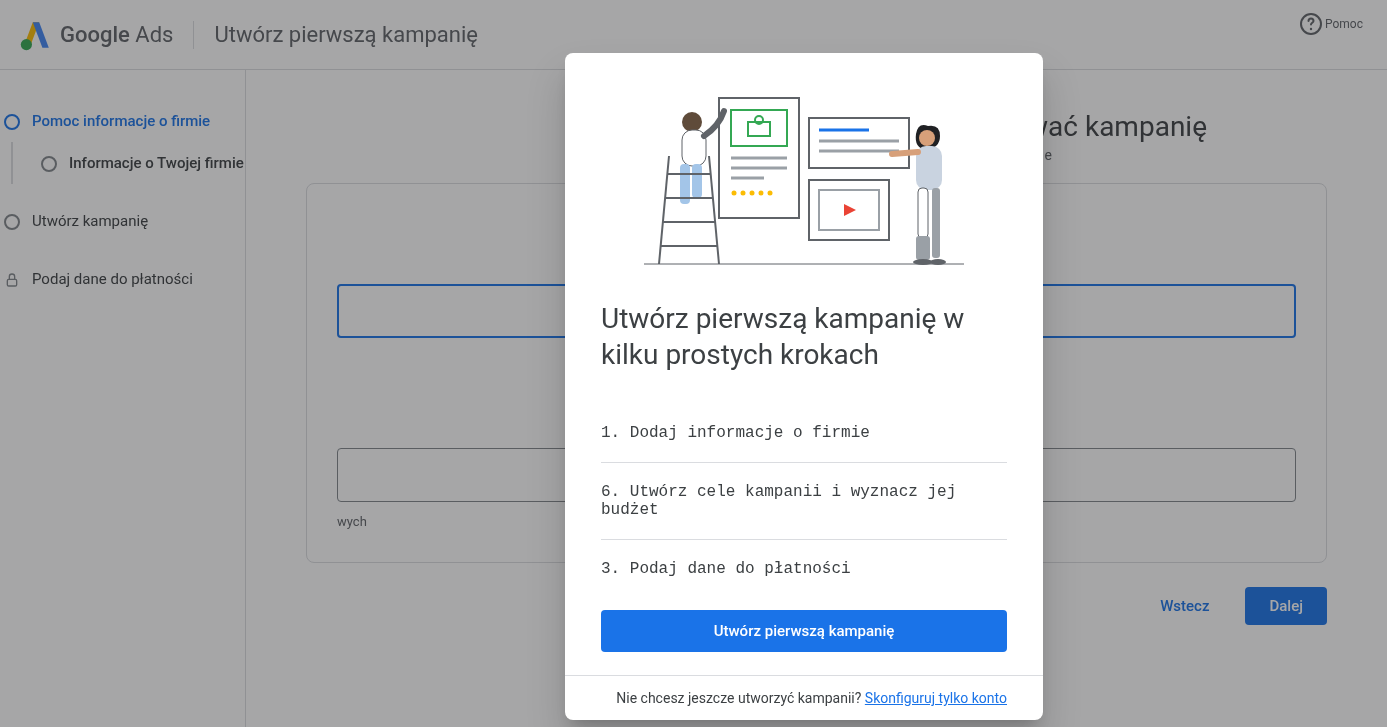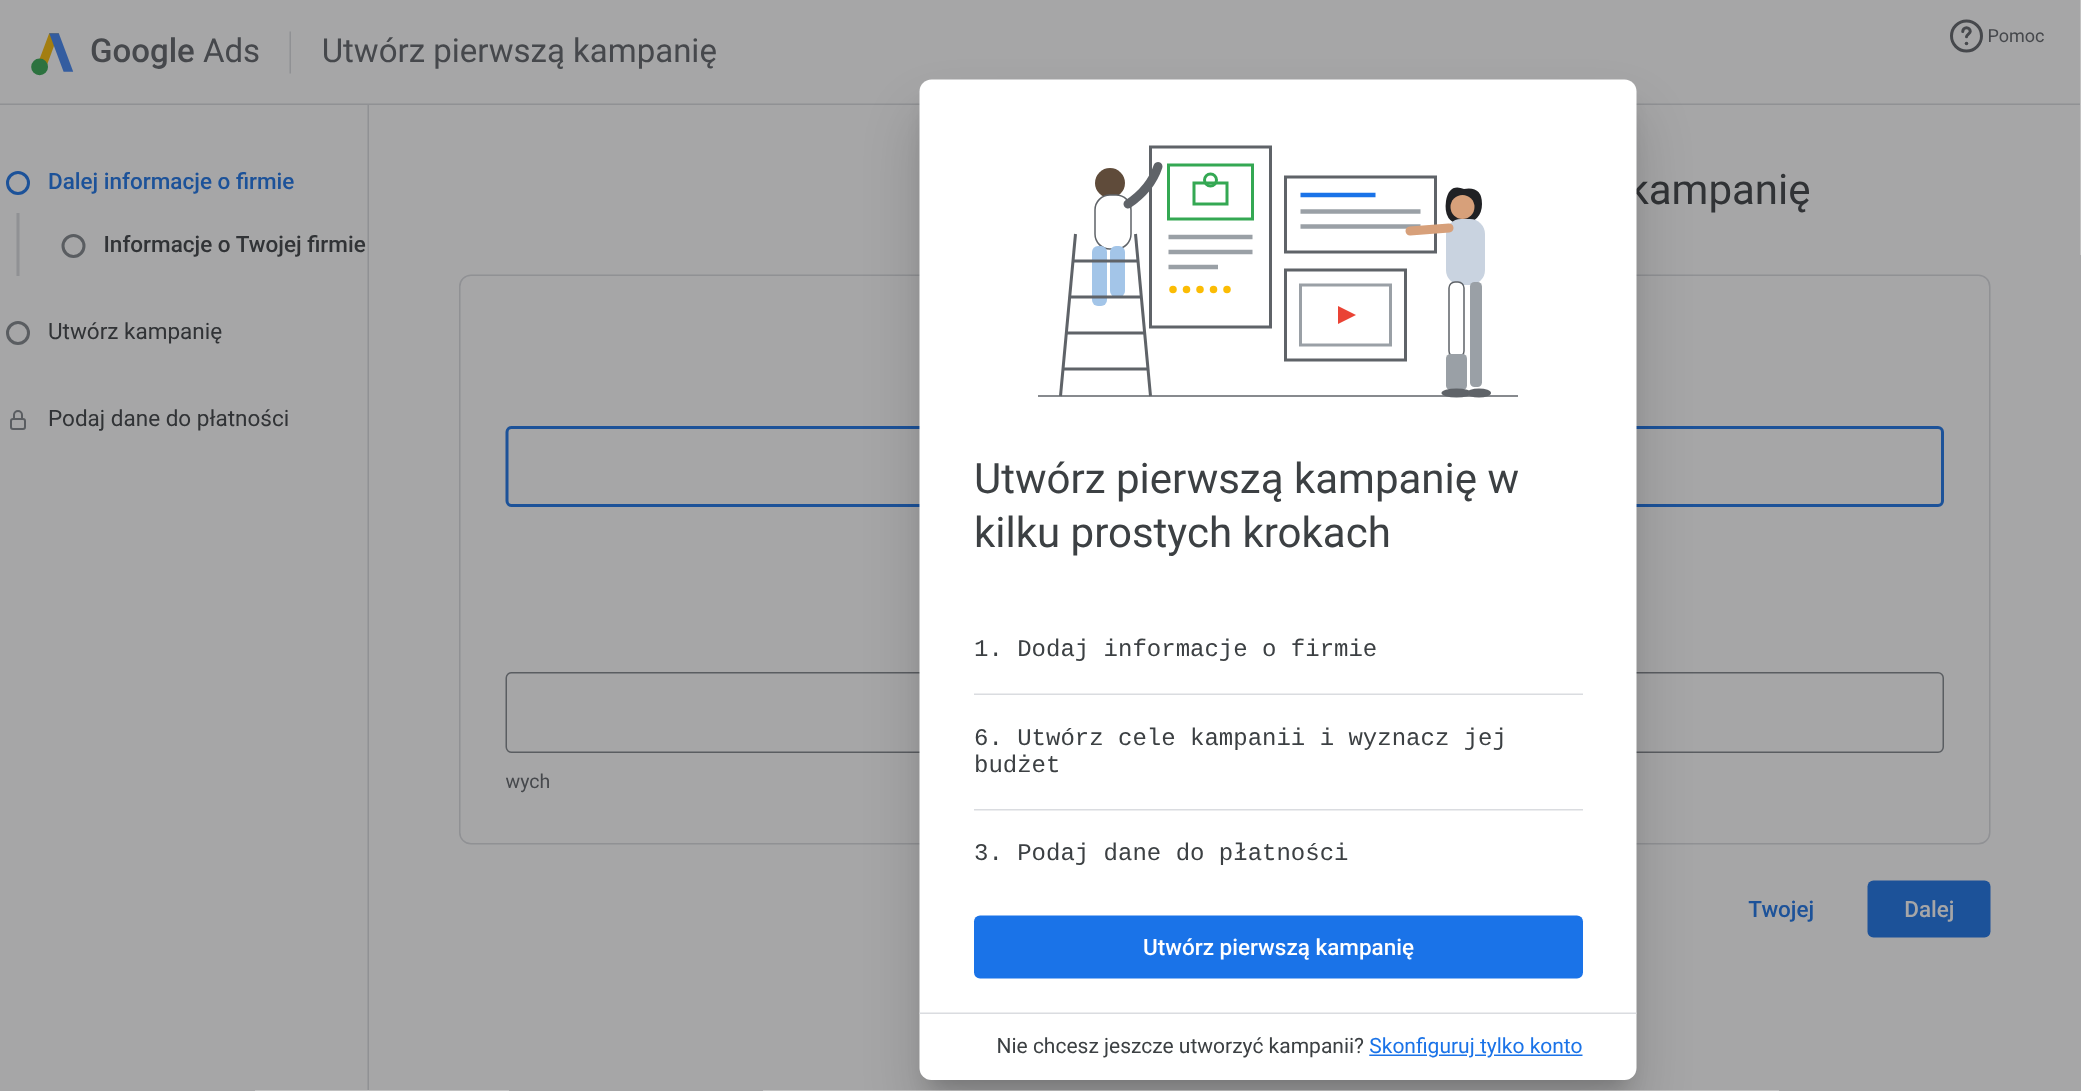--- a/index.html
+++ b/index.html
@@ -193,21 +193,20 @@
       top: 53px;
       left: 565px;
       width: 478px;
       background: #fff;
       border-radius: 8px;
       z-index: 101;
       box-shadow: 0 11px 15px -7px rgba(0,0,0,.2), 0 24px 38px 3px rgba(0,0,0,.14);
       display: flex;
       flex-direction: column;
       height: 667px;
-      margin-left: 48px;
     }
     .modal-illustration {
       height: 218px;
       display: flex;
       align-items: center;
       justify-content: center;
       padding-top: 28px;
       border-bottom: 1px solid transparent;
     }
     .modal-body {
@@ -283,21 +282,21 @@
       <circle cx="12" cy="17" r="1.2" fill="#5f6368"></circle>
     </svg>
     <span class="help-label">Pomoc</span>
   </div>
 </div>
 
 <div class="main-container">
   <div class="sidebar">
     <div class="step-item">
       <div class="step-circle active"></div>
-      <div class="step-label active">Dalej informacje o firmie</div>
+      <div class="step-label active">Pomoc informacje o firmie</div>
     </div>
     <div class="substep-line">
       <div class="step-item substep">
         <div class="step-circle"></div>
         <div class="step-label">Informacje o Twojej firmie</div>
       </div>
     </div>
     <div class="step-item" style="margin-top:16px">
       <div class="step-circle"></div>
       <div class="step-label" style="font-weight:400">Utwórz kampanię</div>
@@ -314,21 +313,21 @@
   <div class="content-area">
     <div class="content-title">wać kampanię</div>
     <div style="text-align:right;padding-right:275px;font-size:14px;color:#5f6368">e</div>
     <div class="card">
       <div style="height:70px"></div>
       <div class="input-box"></div>
       <div class="input-box2"></div>
       <div class="hint-text">wych</div>
     </div>
     <div class="footer-buttons">
-      <button class="btn btn-text">Twojej</button>
+      <button class="btn btn-text">Wstecz</button>
       <button class="btn btn-primary">Dalej</button>
     </div>
   </div>
 </div>
 
 <div class="overlay"></div>
 
 <div class="modal">
   <div class="modal-illustration">
     <svg width="340" height="180" viewBox="0 0 340 180">

